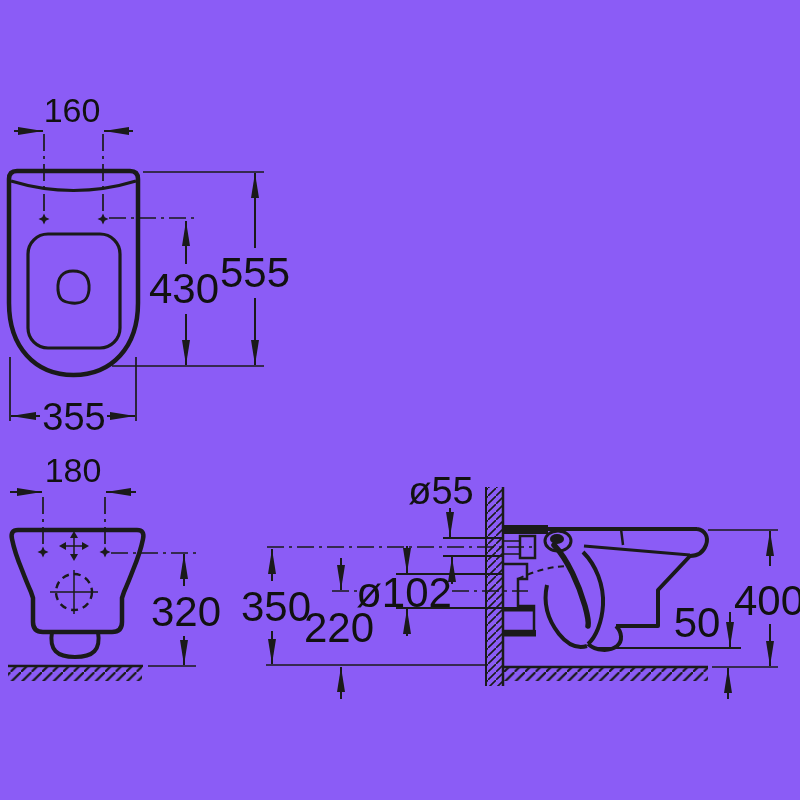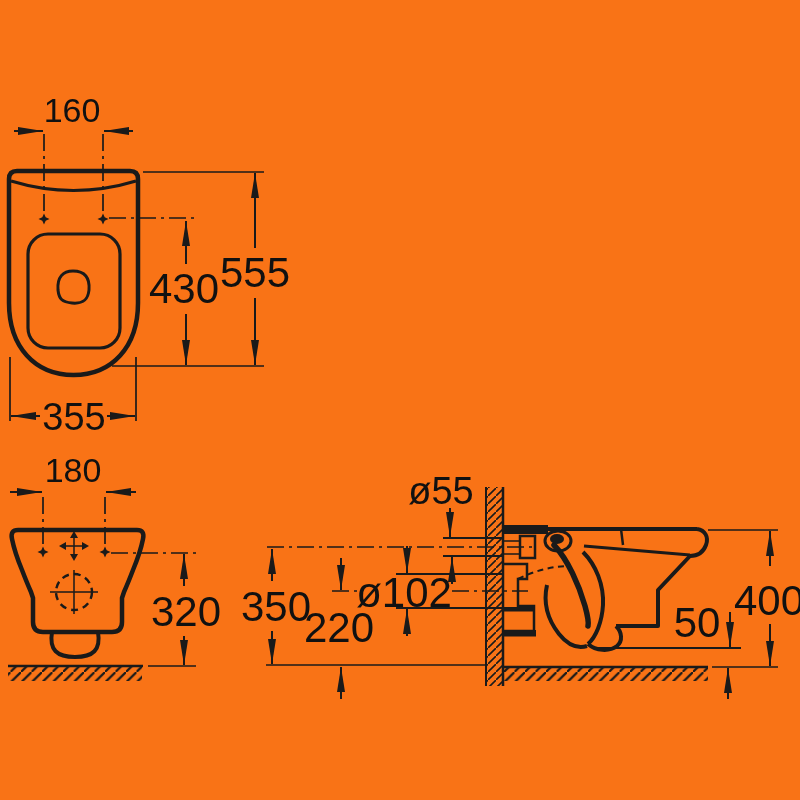--- a/index.html
+++ b/index.html
@@ -1,16 +1,16 @@
 <!DOCTYPE html>
 <html><head>
 <meta charset="utf-8">
 <style>
   html,body{margin:0;padding:0;background:#ffffff;}
-  .canvas{position:relative;width:800px;height:800px;background:#f97316;overflow:hidden;}
+  .canvas{position:relative;width:800px;height:800px;background:#8b5cf6;overflow:hidden;}
   svg .ln{stroke:#1a1a1a;fill:none;stroke-linecap:butt;}
   svg .w45{stroke-width:4.5;stroke-linejoin:round;}
   svg .w4{stroke-width:4;stroke-linejoin:round;}
   svg .w55{stroke-width:5.5;stroke-linecap:round;}
   svg .w3{stroke-width:3;}
   svg .w32{stroke-width:3.2;}
   svg .w25{stroke-width:2.5;}
   svg .w2{stroke-width:2;}
   svg .w24{stroke-width:2.4;}
   svg .w17{stroke-width:1.7;}

